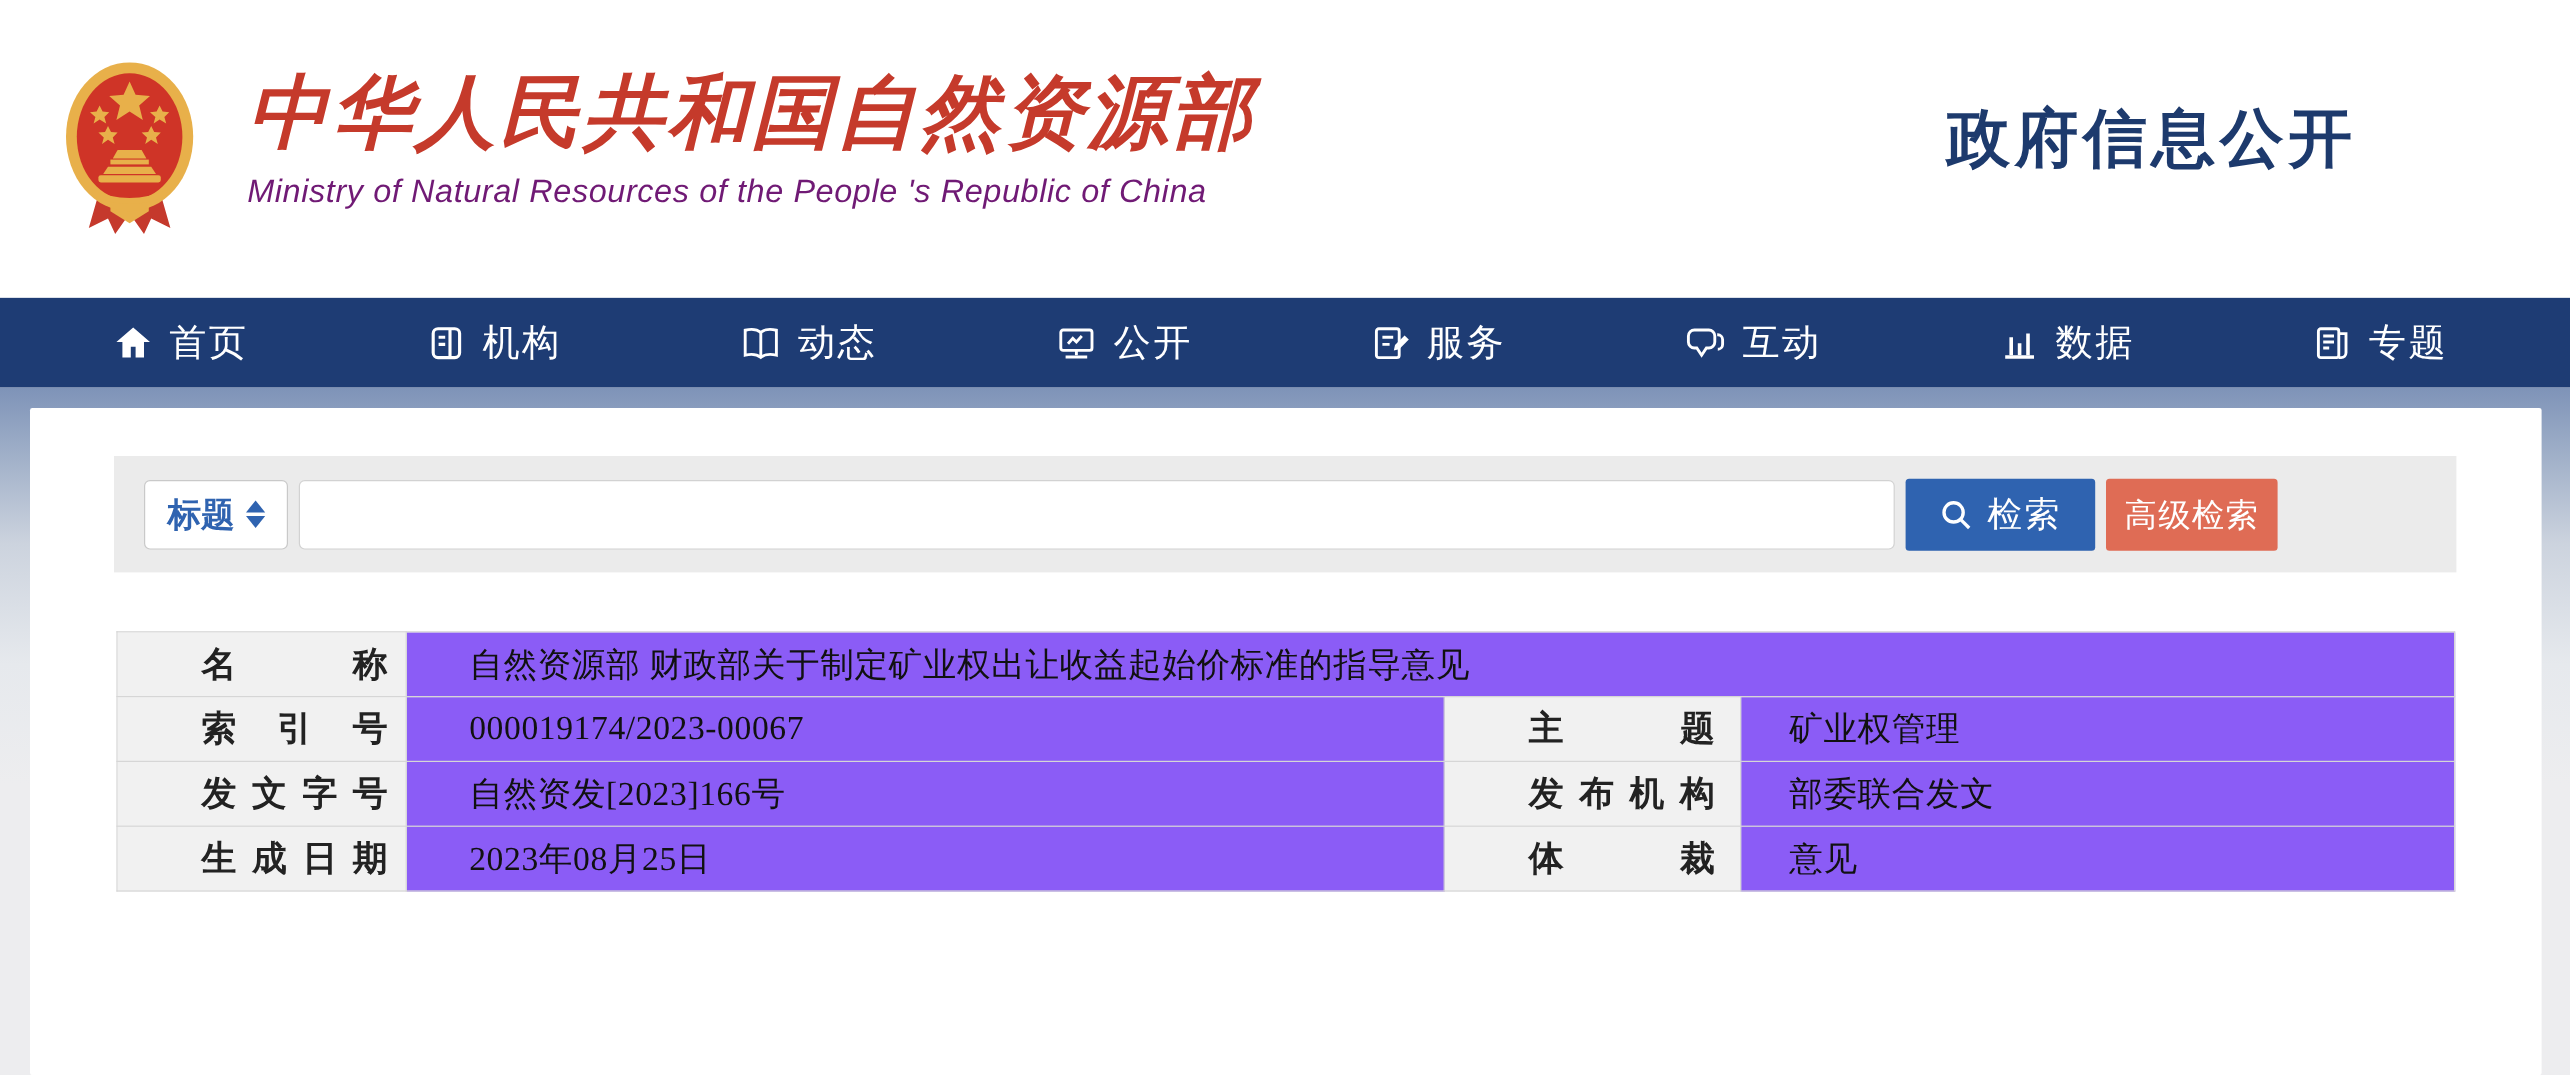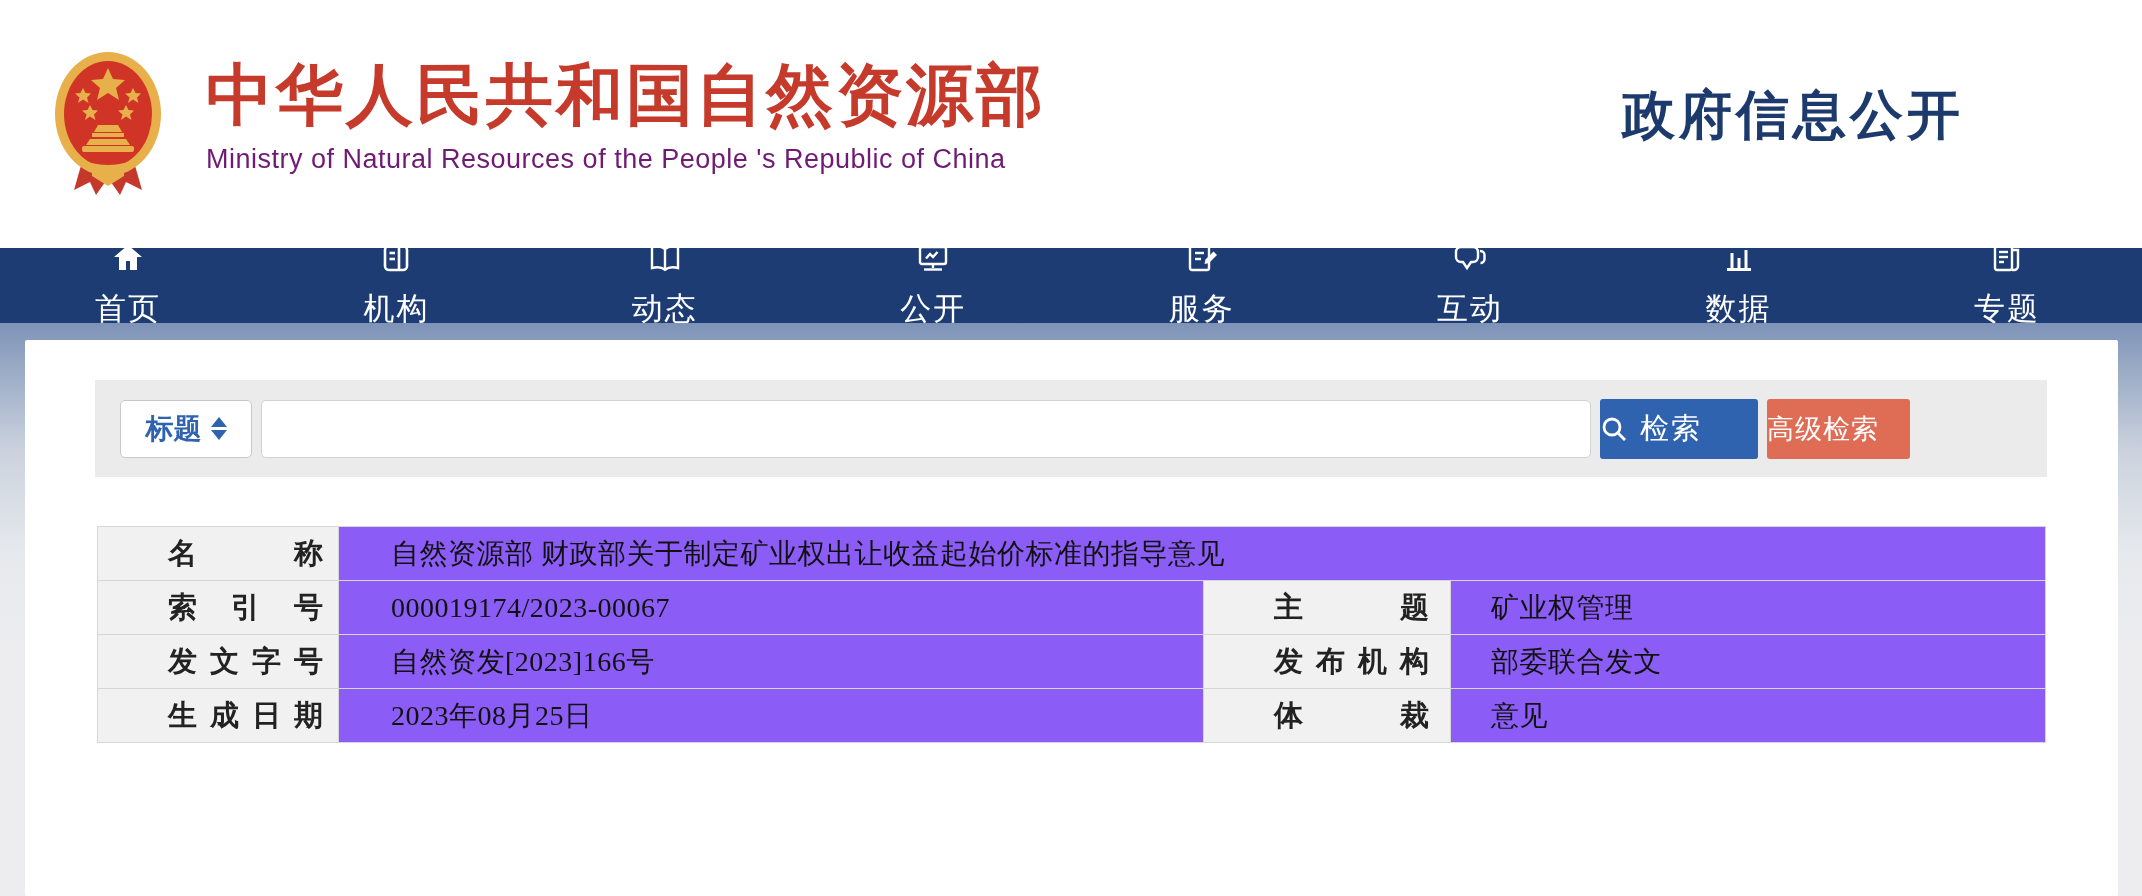--- a/index.html
+++ b/index.html
@@ -6,67 +6,67 @@
   html,body { background:#fff; }
   .page {
     position:relative; width:2142px; height:896px; overflow:hidden;
     font-family:"Liberation Sans", sans-serif; background:#fff;
   }
 
   
   .header { position:relative; height:248px; background:#fff; }
   .brand { position:absolute; left:52px; top:50px; display:flex; align-items:flex-start; cursor:pointer; }
   .emblem { width:112px; height:146px; margin-right:42px; }
-  .brand-text { padding-top:8px; }
+  .brand-text { padding-top:8px;font-style:italic; }
   .ministry-cn {
     font-size:67px; font-weight:bold; color:#c53a2b; letter-spacing:3px;
     line-height:1.1; font-family:"Liberation Sans", sans-serif;
   }
   .ministry-en { margin-top:12px; font-size:27px; color:#701a75; letter-spacing:0.5px; }
   .section-title {
     position:absolute; right:178px; top:80px;
     font-family:"Liberation Serif", serif; font-weight:bold;
     font-size:53px; color:#1d3a6d; letter-spacing:4px;margin-left:24px;
   }
 
   
   .nav {
     height:75px; background:#1e3c74; display:flex; align-items:center;
     justify-content:space-between; padding:0 102px 0 95px;
   }
-  .nav-item { display:flex; align-items:center; gap:14px; color:#fff; cursor:pointer;flex-direction:column; }
+  .nav-item { display:flex; align-items:center; gap:14px; color:#fff; cursor:pointer; }
   .nav-item svg { display:block; }
   .nav-label { font-size:31px; letter-spacing:2px; }
 
   
   .band {
     position:relative; height:573px;
     background:linear-gradient(180deg,#7e93b8 0px,#9fafc8 55px,#ccd3de 130px,#e6e9ed 230px,#ededef 330px,#ededef 100%);
   }
   .panel { position:absolute; left:25px; top:17px; width:2093px; bottom:0; background:#fff; border-radius:2px; }
 
   
   .search-box {
     position:absolute; left:70px; top:40px; width:1952px; height:97px;
     background:#ebebeb; display:flex; align-items:center; padding:0 25px; gap:9px;
   }
   .field-select {
-    width:132px; height:58px; background:#fff; border:1px solid #c9c9c9; border-radius:5px;
+    width:120px; height:58px; background:#fff; border:1px solid #c9c9c9; border-radius:5px;
     display:flex; align-items:center; justify-content:center; gap:9px; cursor:pointer; flex:none;
   }
   .field-select-label { color:#2f63b0; font-weight:bold; font-size:28px; }
   .spinner { display:flex; flex-direction:column; gap:3px; }
   .spinner i { display:block; width:0; height:0; border-left:8px solid transparent; border-right:8px solid transparent; }
   .spinner .up { border-bottom:10px solid #2f63b0; }
   .spinner .down { border-top:10px solid #2f63b0; }
   .search-input {
     width:1330px; height:58px; background:#fff; border:1px solid #d2d2d2; border-radius:5px;
     font-size:28px; padding:0 20px; color:#333; outline:none; flex:none;
   }
-  .btn { height:60px; border:none; border-radius:3px; display:flex; align-items:center; cursor:pointer; flex:none; }
+  .btn { height:60px; border:none; border-radius:3px; display:flex; align-items:center; justify-content:center; cursor:pointer; flex:none; }
   .btn-search { width:158px; background:#2f63b0; gap:12px; }
   .btn-search span { color:#fff; font-size:29px; letter-spacing:2px; }
   .btn-advanced { width:143px; background:#df6c55; }
   .btn-advanced span { color:#fff; font-size:27px; letter-spacing:1px; }
 
   
   .doc-table {
     position:absolute; left:72px; top:186px; width:1948px;
     border-collapse:collapse; table-layout:fixed;
     font-family:"Liberation Serif", serif;

